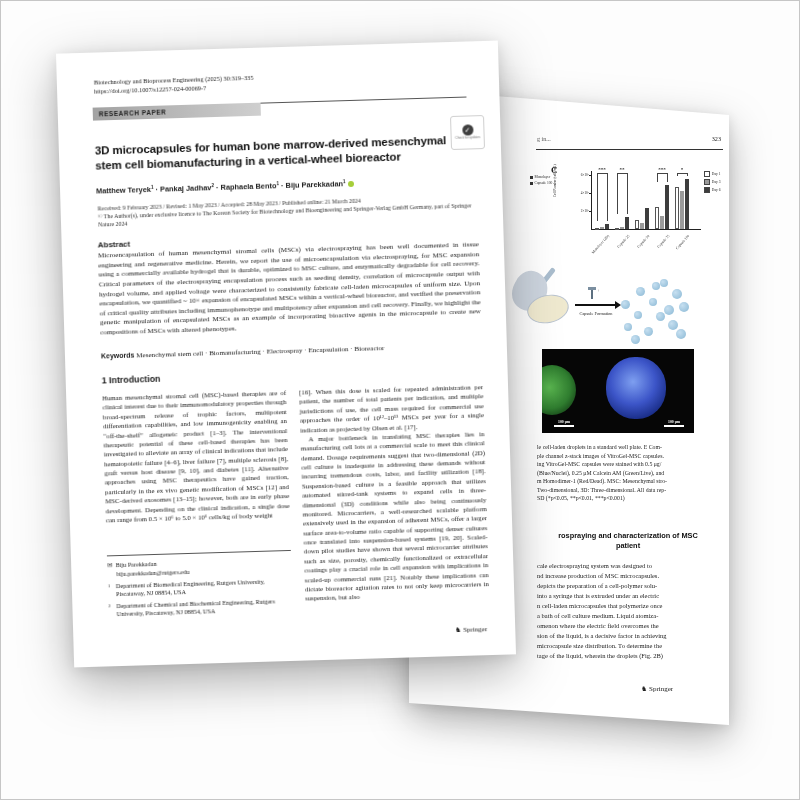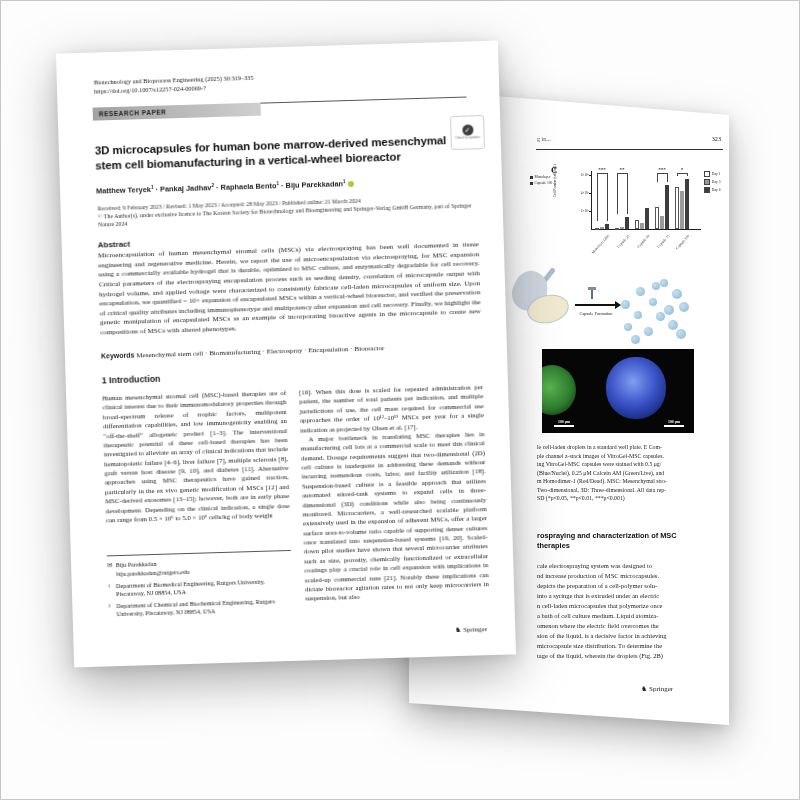--- a/index.html
+++ b/index.html
@@ -47,21 +47,21 @@
   .arrowlab{position:absolute;left:150px;top:228px;width:74px;text-align:center;font-size:4.3px;color:#222;}
   .dot{position:absolute;border-radius:50%;background:radial-gradient(circle at 35% 35%,#c6dff0,#9cc4dd 70%,#7fafce);}
   .micro{position:absolute;left:133px;top:266px;width:152px;height:84px;background:#060606;overflow:hidden;}
   .cap-green{position:absolute;left:-14px;top:16px;width:48px;height:50px;border-radius:50%;
              background:radial-gradient(circle at 45% 45%,#59b44f 0%,#2f7d2f 55%,#123c14 85%,transparent 100%);filter:blur(.4px);}
   .cap-blue{position:absolute;left:64px;top:8px;width:60px;height:62px;border-radius:48%;
             background:radial-gradient(circle at 45% 40%,#7e9ff0 0%,#3c55c8 45%,#1b2f8a 75%,#0a123a 95%);filter:blur(.3px);}
   .sbar{position:absolute;bottom:6px;height:2px;width:20px;background:#fff;}
   .sbar-lab{position:absolute;bottom:9px;width:26px;font-size:3.8px;color:#fff;font-weight:bold;text-align:center;}
   .bp-caption{position:absolute;left:128px;top:360px;width:172px;font-size:5.8px;line-height:1.48;color:#222;}
-  .bp-sec{position:absolute;left:128px;top:448px;width:182px;font-size:7.4px;font-weight:bold;line-height:1.3;color:#111;}
+  .bp-sec{position:absolute;left:128px;top:448px;width:182px;font-size:7.4px;font-weight:bold;line-height:1.3;color:#111;text-align:center;}
   .bp-body{position:absolute;left:128px;top:478px;width:180px;font-size:6.5px;line-height:1.54;color:#222;}
   .springer{font-size:7px;color:#222;white-space:nowrap;}
   .bp-springer{position:absolute;left:232px;top:602px;}
 
   
   #frontPage{left:64px;top:46px;width:442px;height:614px;transform:rotate(-1.7deg);z-index:2;
              filter:drop-shadow(0 16px 26px rgba(0,0,0,.30)) drop-shadow(0 3px 7px rgba(0,0,0,.12));}
   .fp-journal{position:absolute;left:37px;top:25px;font-size:6.3px;line-height:1.5;color:#222;}
   .fp-bar{position:absolute;left:35px;top:55px;width:168px;height:12.5px;
           background:linear-gradient(to right,#a2a2a2,#cfcfcf);display:flex;align-items:center;}
@@ -226,21 +226,21 @@
           <div>le cell-laden droplets in a standard well plate. E Com-</div>
           <div>ple channel z-stack images of VitroGel-MSC capsules.</div>
           <div>ing VitroGel-MSC capsules were stained with 0.5 μg/</div>
           <div>(Blue/Nuclei), 0.25 μM Calcein AM (Green/Live), and</div>
           <div>m Homodimer-1 (Red/Dead). MSC: Mesenchymal stro-</div>
           <div>Two-dimensional, 3D: Three-dimensional. All data rep-</div>
           <div>SD (*p&lt;0.05, **p&lt;0.01, ***p&lt;0.001)</div>
         </div>
       <div class="bp-sec sans">
           <div>rospraying and characterization of MSC</div>
-          <div>therapies</div>
+          <div>patient</div>
         </div>
       <div class="bp-body">
           <div>cale electrospraying system was designed to</div>
           <div>nd increase production of MSC microcapsules.</div>
           <div>depicts the preparation of a cell-polymer solu-</div>
           <div>into a syringe that is extruded under an electric</div>
           <div>n cell-laden microcapsules that polymerize once</div>
           <div>a bath of cell culture medium. Liquid atomiza-</div>
           <div>omenon where the electric field overcomes the</div>
           <div>sion of the liquid, is a decisive factor in achieving</div>

